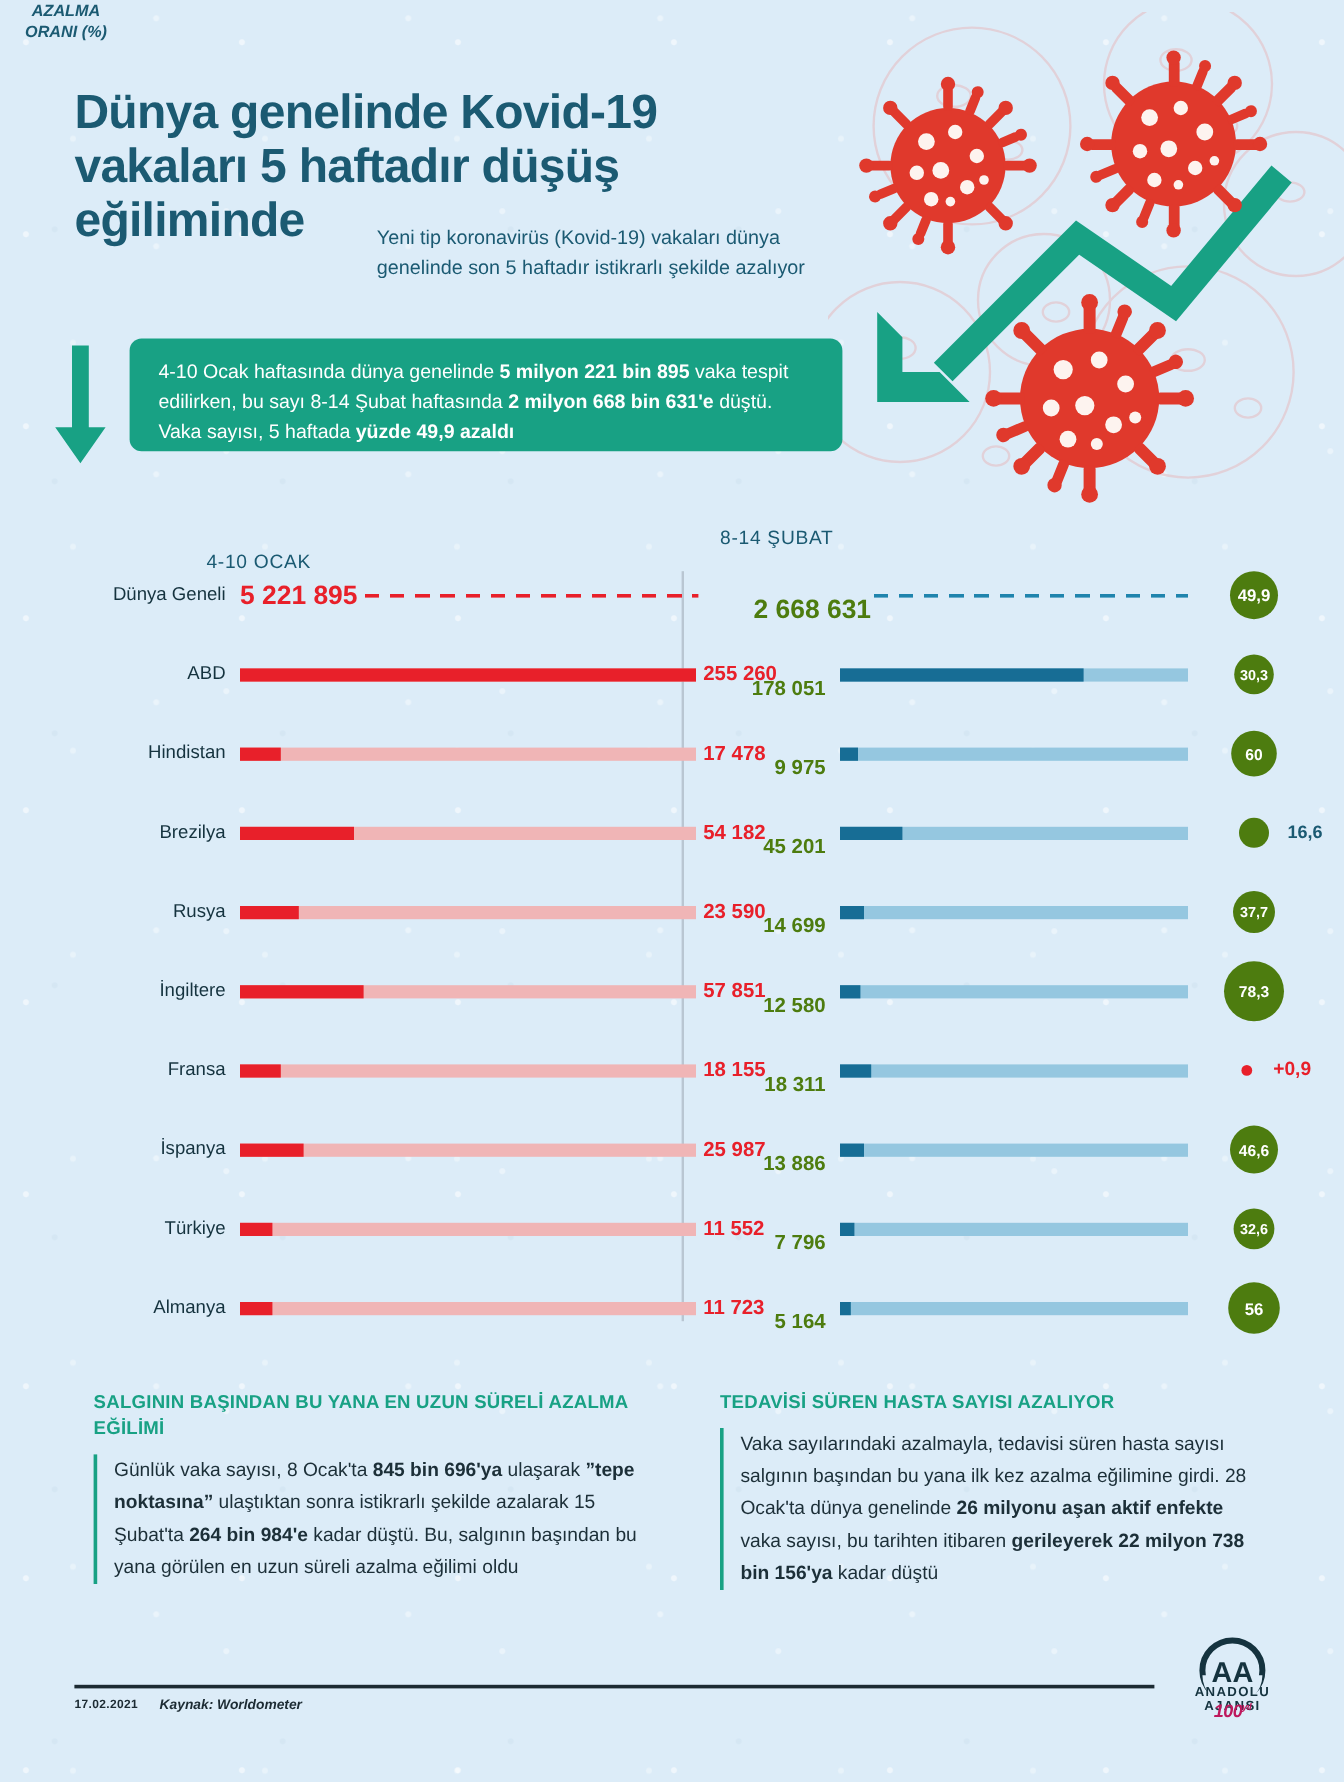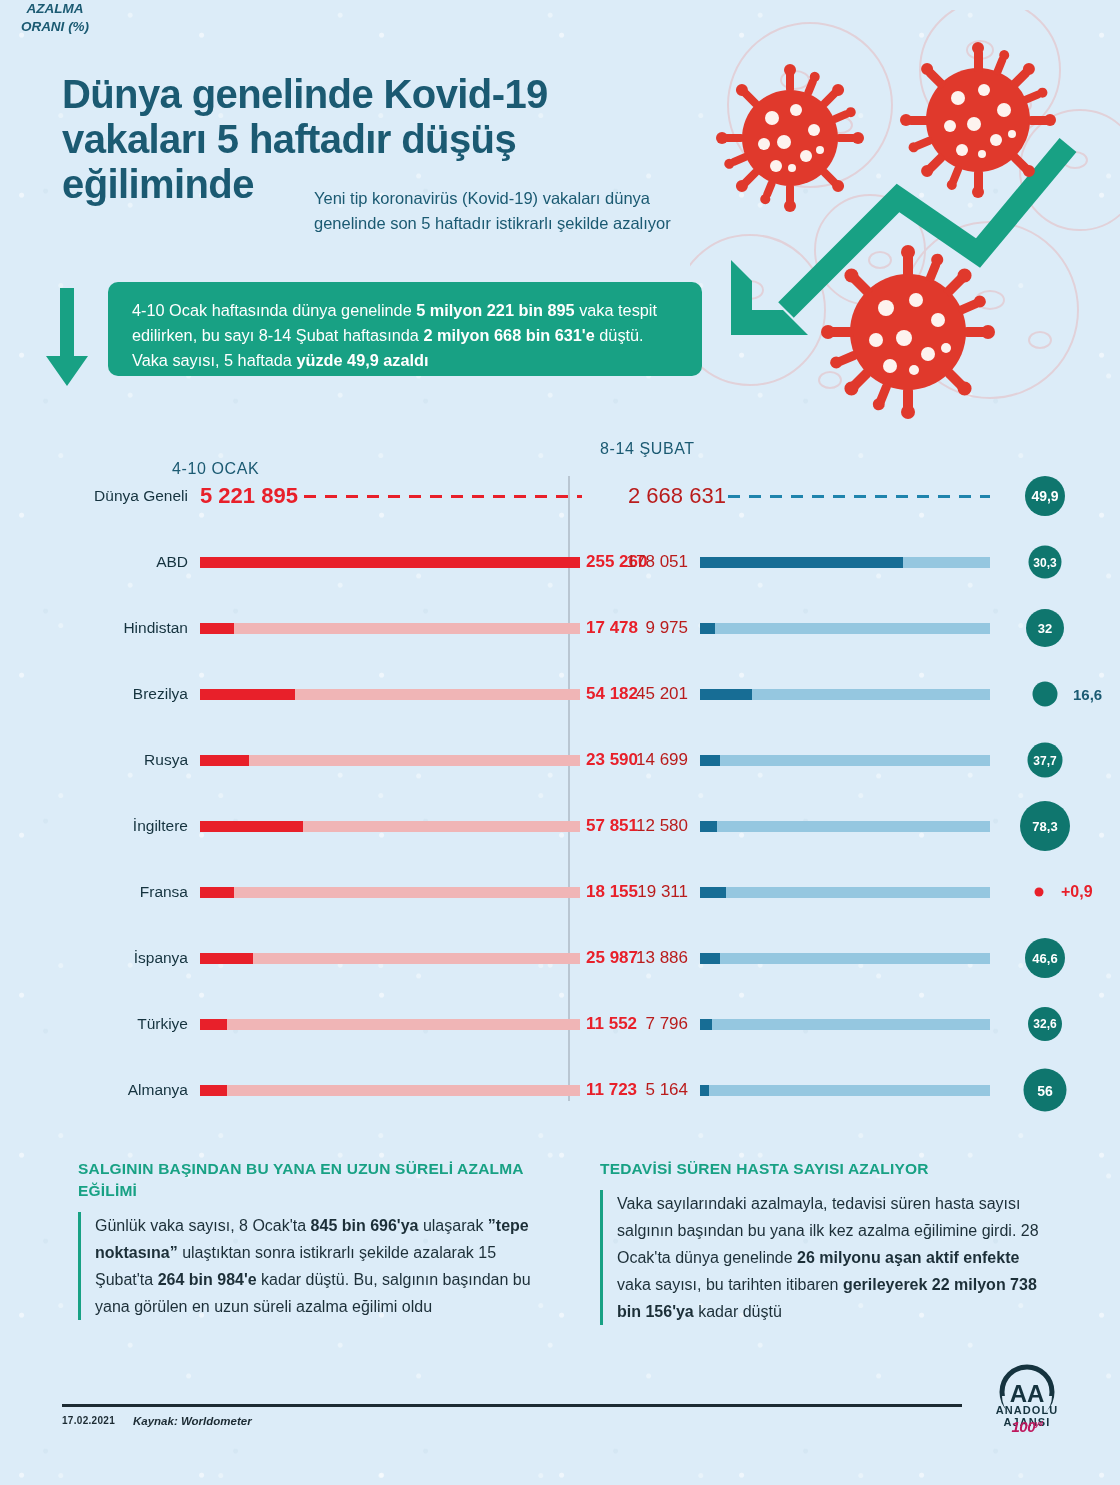--- a/index.html
+++ b/index.html
@@ -119,24 +119,24 @@
   .red-num { left: 558px; }
 
   .dash-red {
     position: absolute; left: 276px; top: 16px;
     width: 278px; height: 3px;
     background: repeating-linear-gradient(to right, #e8202a 0 12px, transparent 12px 21px);
   }
 
   
   .blue-val {
-    position: absolute; top: 0; height: 34px;
+    position: absolute; top: 12px; height: 34px;
     width: 130px;
     display: flex; align-items: center; justify-content: flex-end;
-    font-size: 17px; font-weight: normal; color: #b91c1c; white-space: nowrap;
+    font-size: 17px; font-weight: bold; color: #4d7c0f; white-space: nowrap;
   }
   .blue-num { left: 470px; }
   .blue-track {
     position: absolute; left: 672px; top: 12px;
     width: 290px; height: 11px;
     background: #95c7e0;
   }
   .blue-fill { position: absolute; left: 0; top: 0; height: 11px; background: #176d95; }
   .dash-blue {
     position: absolute; left: 700px; top: 16px;
@@ -144,21 +144,21 @@
     background: repeating-linear-gradient(to right, #1f84ad 0 12px, transparent 12px 21px);
   }
   .big-num { font-size: 22px; }
 
   
   .bubble-cell { position: absolute; left: 985px; top: 0; width: 110px; height: 34px; }
   .bubble {
     position: absolute; top: 50%; left: 32px;
     transform: translate(-50%, -50%);
     border-radius: 50%;
-    background: #0f766e;
+    background: #4d7c0f;
     display: flex; align-items: center; justify-content: center;
     color: #fff; font-weight: bold;
   }
   .bubble-out {
     position: absolute; top: 50%; transform: translateY(-50%);
     left: 60px; font-size: 15px; font-weight: bold; color: #1b5a72;
   }
   .inc-dot {
     position: absolute; top: 50%; left: 26px;
     transform: translate(-50%,-50%);
@@ -446,21 +446,21 @@
         <div class="rlabel">Hindistan</div>
         <div class="red-track">
           <div class="red-fill" style="width: 9%;"></div>
         </div>
         <div class="red-val red-num">17 478</div>
         <div class="blue-val blue-num" style="left: 530px;">9 975</div>
         <div class="blue-track">
           <div class="blue-fill" style="width: 5%;"></div>
         </div>
         <div class="bubble-cell">
-          <div class="bubble" style="width: 38px; height: 38px; font-size: 13px;">32</div>
+          <div class="bubble" style="width: 38px; height: 38px; font-size: 13px;">60</div>
         </div>
       </div>
       <div class="row" style="top: 677px;">
         <div class="rlabel">Brezilya</div>
         <div class="red-track">
           <div class="red-fill" style="width: 25%;"></div>
         </div>
         <div class="red-val red-num">54 182</div>
         <div class="blue-val blue-num" style="left: 530px;">45 201</div>
         <div class="blue-track">
@@ -498,21 +498,21 @@
         <div class="bubble-cell">
           <div class="bubble" style="width: 50px; height: 50px; font-size: 13px;">78,3</div>
         </div>
       </div>
       <div class="row" style="top: 875px;">
         <div class="rlabel">Fransa</div>
         <div class="red-track">
           <div class="red-fill" style="width: 9%;"></div>
         </div>
         <div class="red-val red-num">18 155</div>
-        <div class="blue-val blue-num" style="left: 530px;">19 311</div>
+        <div class="blue-val blue-num" style="left: 530px;">18 311</div>
         <div class="blue-track">
           <div class="blue-fill" style="width: 9%;"></div>
         </div>
         <div class="bubble-cell">
           <div class="inc-dot"></div>
           <div class="inc-txt">+0,9</div>
         </div>
       </div>
       <div class="row" style="top: 941px;">
         <div class="rlabel">İspanya</div>

